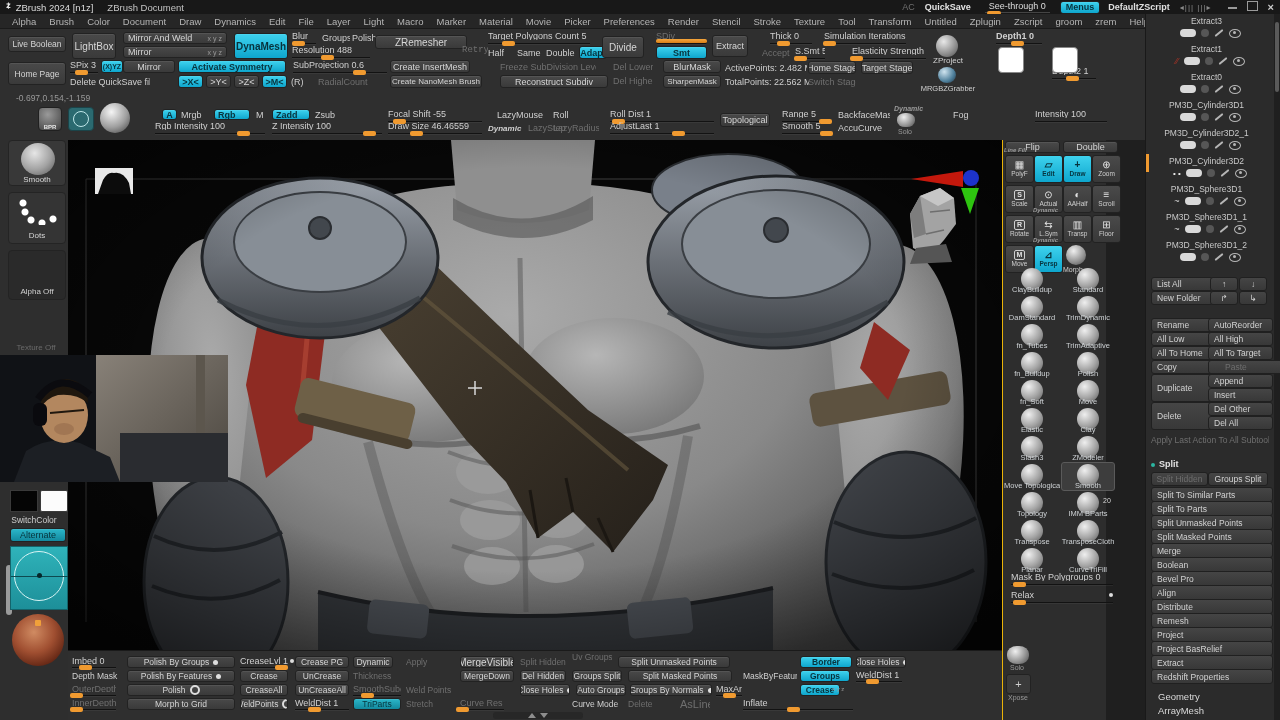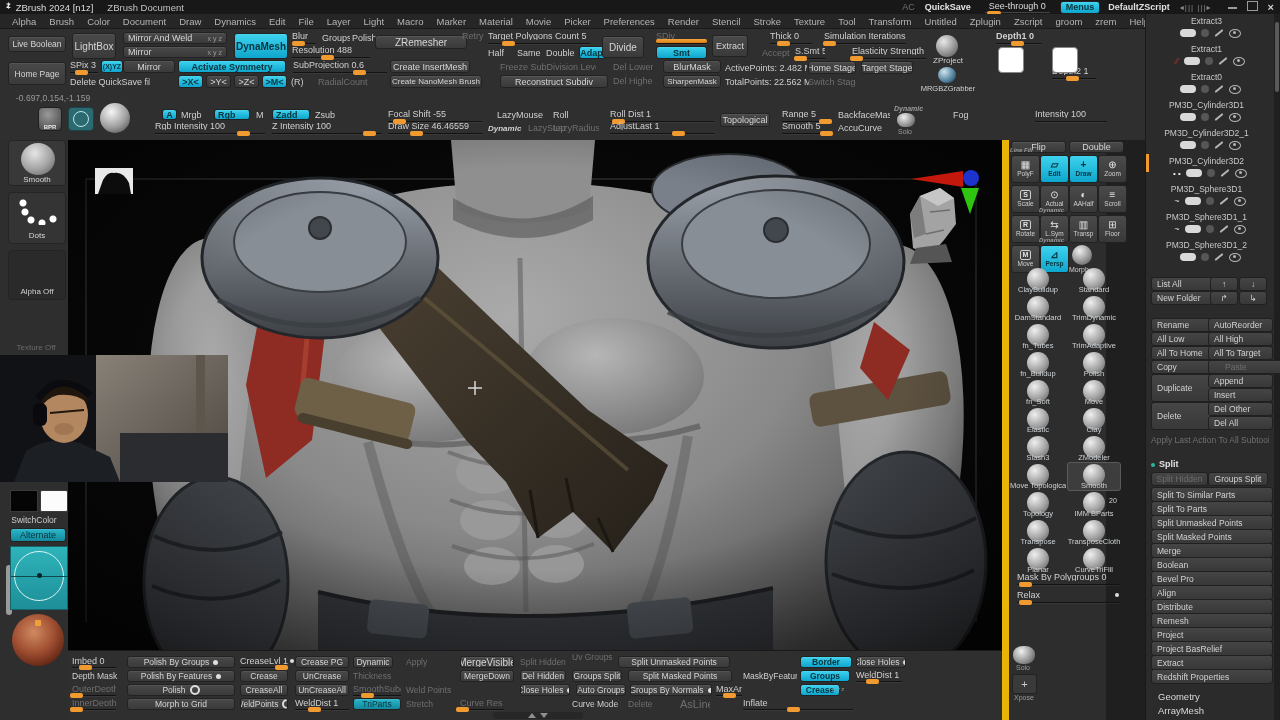--- a/index.html
+++ b/index.html
@@ -153,21 +153,21 @@
         </span>
       </div>
     <div class="a sl" style="left:293px;top:31px;width:94px;height:13px;">
         <span class="lb">SubProjection 0.6</span>
         <span class="tr">
           <i style="left:70%"></i>
         </span>
       </div>
 
     <div class="a bt big" style="left:375px;top:6px;width:92px;height:14px;">ZRemesher</div>
-    <div class="a flat gr" style="left:462px;top:1px;width:26px;height:12px;">Retry</div>
+    <div class="a flat gr" style="left:462px;top:15px;width:26px;height:12px;font-family:Liberation Mono, monospace;">Retry</div>
     <div class="a bt" style="left:390px;top:31px;width:80px;height:13px;">Create InsertMesh</div>
     <div class="a bt" style="left:390px;top:46px;width:92px;height:13px;font-size:8px;">Create NanoMesh Brush</div>
 
     <div class="a sl" style="left:488px;top:2px;width:102px;height:13px;">
         <span class="lb">Target Polygons Count 5</span>
         <span class="tr">
           <i style="left:20%"></i>
         </span>
       </div>
     <div class="a flat" style="left:488px;top:17px;width:24px;height:13px;">Half</div>
@@ -467,21 +467,21 @@
         <ellipse cx="64" cy="60" rx="24" ry="28" fill="#b3875f"></ellipse>
         <path d="M40 54 Q42 26 66 24 Q88 26 88 48 Q76 38 58 40 Q46 43 40 54 Z" fill="#1f170e"></path>
         <path d="M38 44 Q60 14 90 40" stroke="#0b0b0f" stroke-width="7" fill="none"></path>
         <rect x="33" y="48" width="14" height="23" rx="6" fill="#0a0a0e"></rect>
         <path d="M50 58 L84 55" stroke="#20180f" stroke-width="2"></path>
         <ellipse cx="64" cy="74" rx="10" ry="6" fill="#9c7250" opacity=".8"></ellipse>
       </svg>
     </div>
   </div>
 
-  <div class="a" id="rightcol" style="left:1002px;top:140px;width:104px;height:580px;background:#2d2d2d;border-left:7px solid #eab308;">
+  <div class="a" id="rightcol" style="left:1002px;top:140px;width:104px;height:580px;background:#2d2d2d;border-left:1px solid #eab308;">
     <div class="a bt" style="left:2px;top:1px;width:55px;height:12px;">Flip</div>
     <div class="a bt" style="left:60px;top:1px;width:55px;height:12px;">Double</div>
     <div id="navgrid">
         <div class="nav-cell" style="left: 2px; top: 15px;">
           <span class="g">▦</span>
           <span class="l">PolyF</span>
         </div>
         <div class="a mi" style="left: 1px; top: 7px; font-size: 6px; font-weight: bold; font-style: italic;">Line Fill</div>
         <div class="nav-cell cy" style="left: 31px; top: 15px;">
           <span class="g">▱</span>

